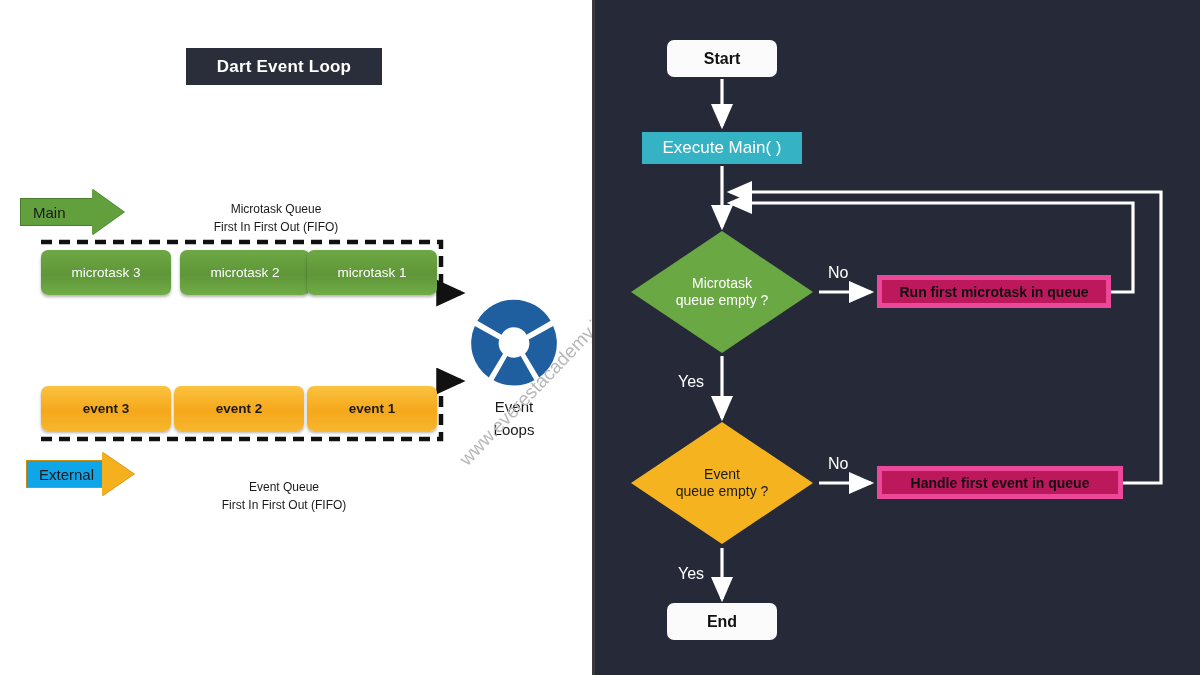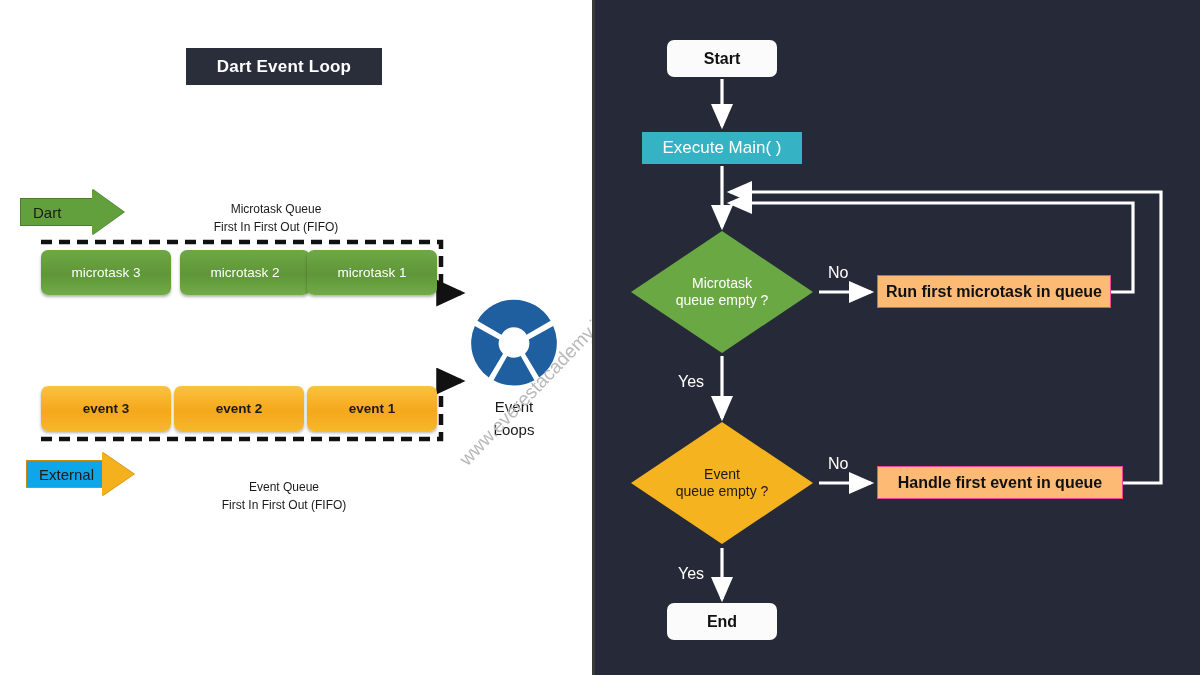--- a/index.html
+++ b/index.html
@@ -136,23 +136,23 @@
   .fl-start { left: 667px; top: 40px; }
   .fl-end   { left: 667px; top: 603px; }
 
   .fl-process {
     background: #35b3c4; color: #ffffff;
     font-size: 17px; width: 160px; height: 32px;
   }
   .fl-main { left: 642px; top: 132px; }
 
   .fl-rect {
-    background: #fdba74; color: #111111;
-    font-size: 16px; font-weight: bold;
-    border: 1px solid #ec4899;
+    background: #be185d; color: #111111;
+    font-size: 14px; font-weight: bold;
+    border: 5px solid #ec4899;
   }
   .fl-runmicro { left: 877px; top: 275px; width: 234px; height: 33px; }
   .fl-handleev { left: 877px; top: 466px; width: 246px; height: 33px; }
 
   .fl-diamond {
     width: 182px; height: 122px;
   }
   .fl-diamond .dshape {
     position: absolute; left: 0; top: 0; width: 100%; height: 100%;
   }
@@ -181,21 +181,21 @@
 </head>
 <body>
 
 <div id="root">
 
   <div class="panel-left">
 
     <div class="title-badge">Dart Event Loop</div>
 
     <div class="block-arrow arrow-main">
-      <div class="body">Dart</div>
+      <div class="body">Main</div>
       <div class="head"></div>
     </div>
 
     <div class="block-arrow arrow-external">
       <div class="body">External</div>
       <div class="head"></div>
     </div>
 
     <div class="queue-label micro">
       <div>Microtask Queue</div>

